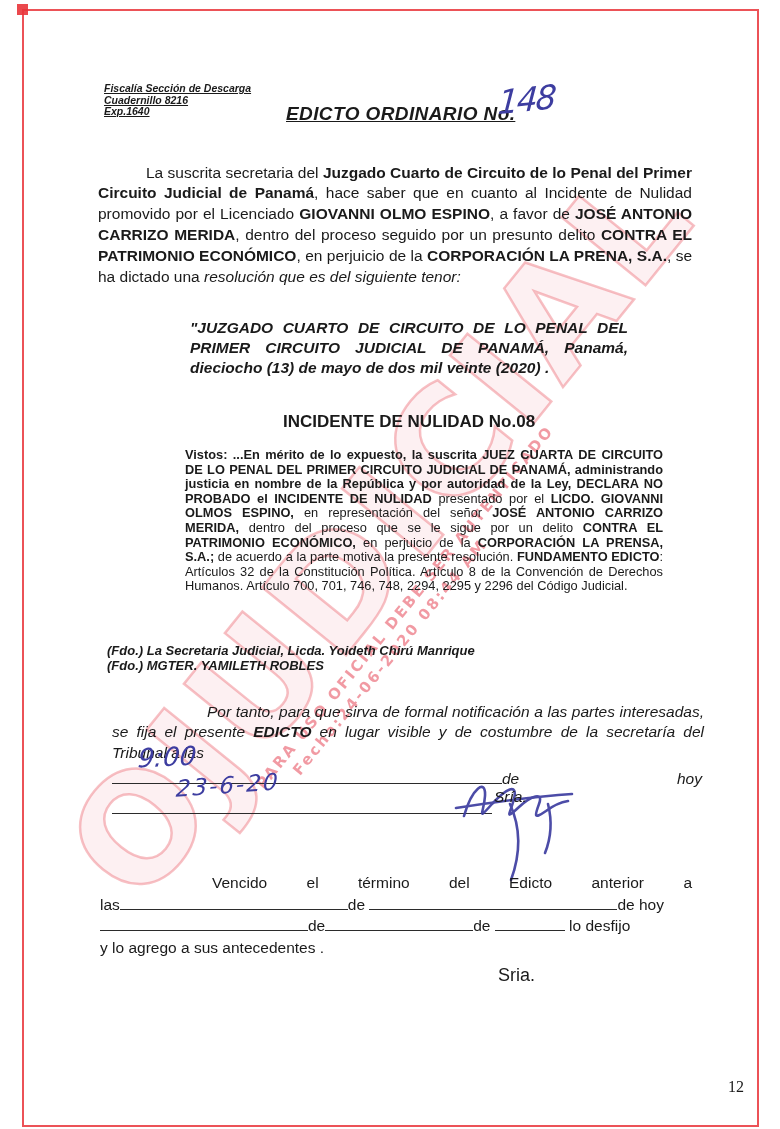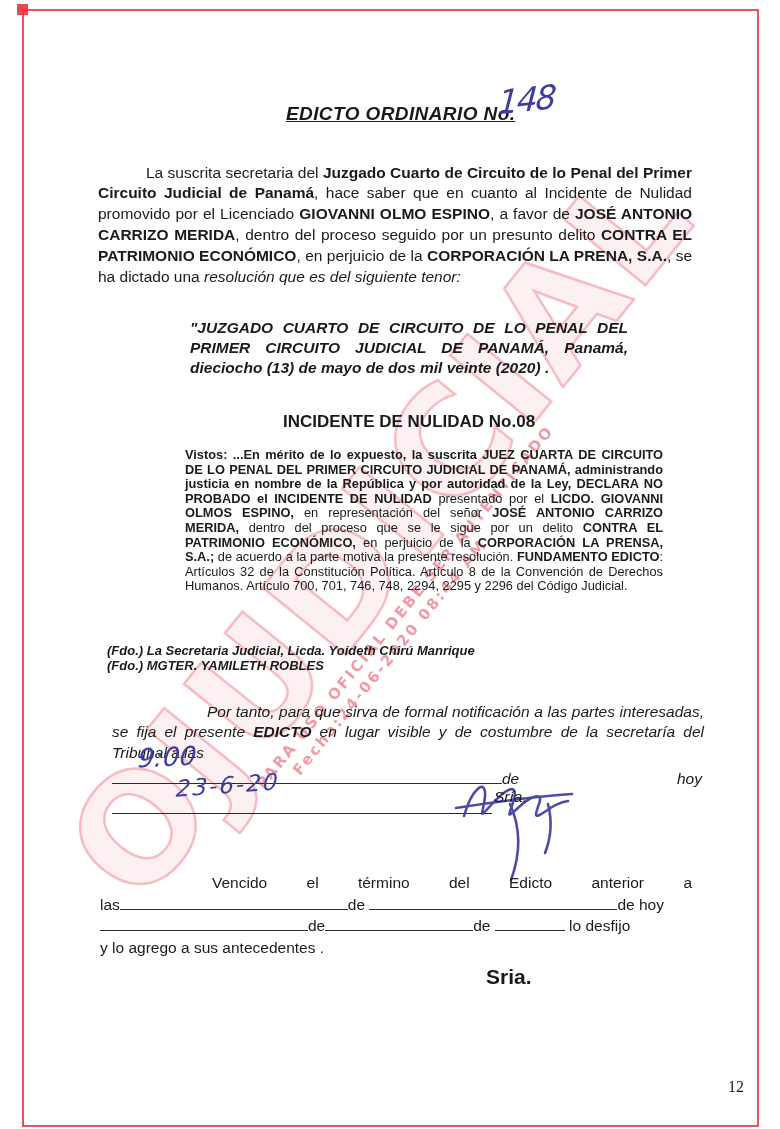--- a/index.html
+++ b/index.html
@@ -58,35 +58,40 @@
   .hand-date{position:absolute;left:176px;top:772px;font-size:23px;transform:rotate(-4deg) skewX(-8deg);letter-spacing:2px;}
 
   .signature{position:absolute;left:448px;top:758px;}
   .sria-sign{position:absolute;left:494px;top:788px;font-size:15.5px;font-style:italic;}
 
   .vencido{position:absolute;left:100px;top:872px;width:592px;font-size:15.5px;line-height:21.5px;}
   .vencido .jline{text-align:justify;text-align-last:justify;padding-left:112px;}
   .vencido .l2 .blank{height:12px;}
   .vencido .l3 .blank{height:12px;}
 
-  .sria-bottom{position:absolute;left:486px;top:965px;font-size:21px;font-weight:bold;}
+  .sria-bottom{position:absolute;left:498px;top:965px;font-size:18px;}
   .page-number{position:absolute;left:728px;top:1078px;font-size:16px;font-family:"Liberation Serif",serif;}
 </style>
 </head>
 <body>
 
 <div class="page">
 
   <div class="scan-frame"></div>
   <div class="frame-dot"></div>
 
   <div class="wm-big">OJUDICIAL</div>
   <div class="wm-small wm-line1">PARA USO OFICIAL DEBE SER AUTENTICADO</div>
   <div class="wm-small wm-line2">Fecha:24-06-2020 08:44 AM</div>
 
+  <div class="corner-ref">
+    <div>Fiscalía Sección de Descarga</div>
+    <div>Cuadernillo 8216</div>
+    <div>Exp.1640</div>
+  </div>
 
   <div class="title-row">
     <span class="doc-title">EDICTO ORDINARIO No.</span>
   </div>
   <div class="hand hand-148">148</div>
 
   <p class="para1"><span>La suscrita secretaria del </span><span class="b">Juzgado Cuarto de Circuito de lo Penal del Primer Circuito Judicial de Panamá</span><span>, hace saber que en cuanto al Incidente de Nulidad promovido por el Licenciado </span><span class="b">GIOVANNI OLMO ESPINO</span><span>, a favor de </span><span class="b">JOSÉ ANTONIO CARRIZO MERIDA</span><span>, dentro del proceso seguido por un presunto delito </span><span class="b">CONTRA EL PATRIMONIO ECONÓMICO</span><span>, en perjuicio de la </span><span class="b">CORPORACIÓN LA PRENA, S.A.</span><span>, se ha dictado una </span><span class="i">resolución que es del siguiente tenor:</span></p>
 
   <blockquote class="quote">"JUZGADO CUARTO DE CIRCUITO DE LO PENAL DEL PRIMER CIRCUITO JUDICIAL DE PANAMÁ, Panamá, dieciocho (13) de mayo de dos mil veinte (2020) .</blockquote>
 

